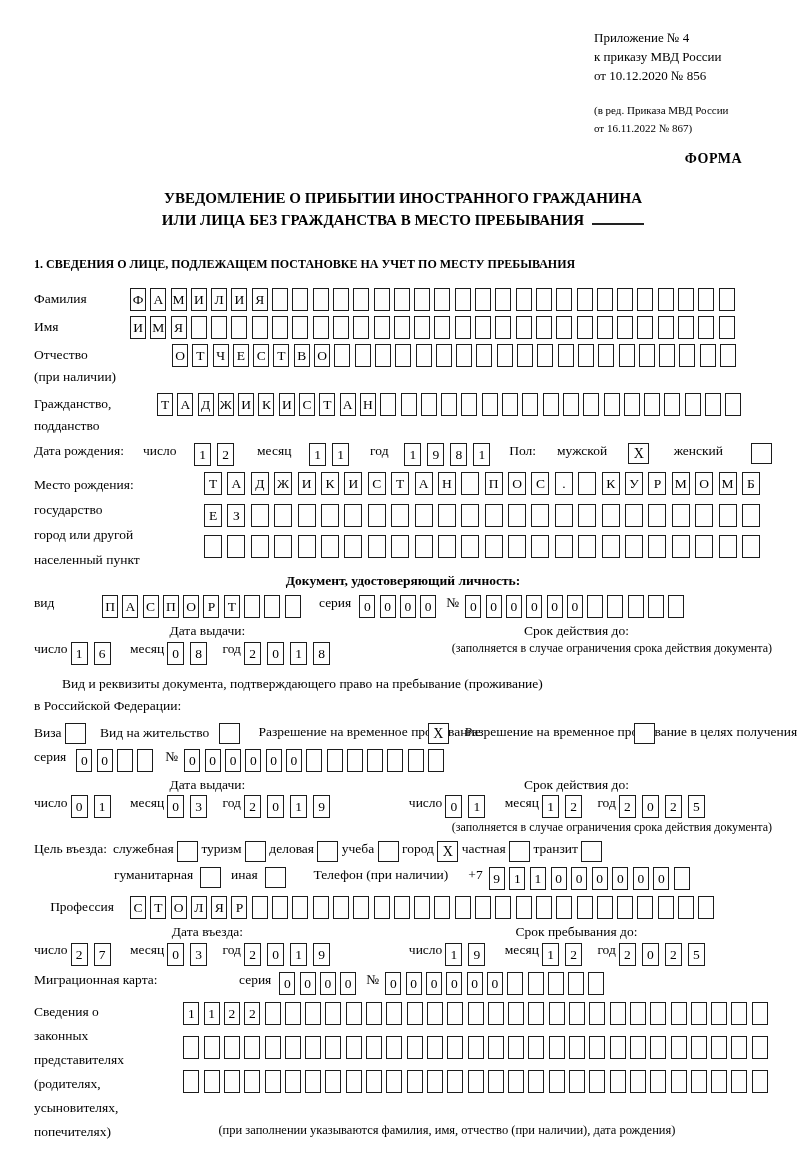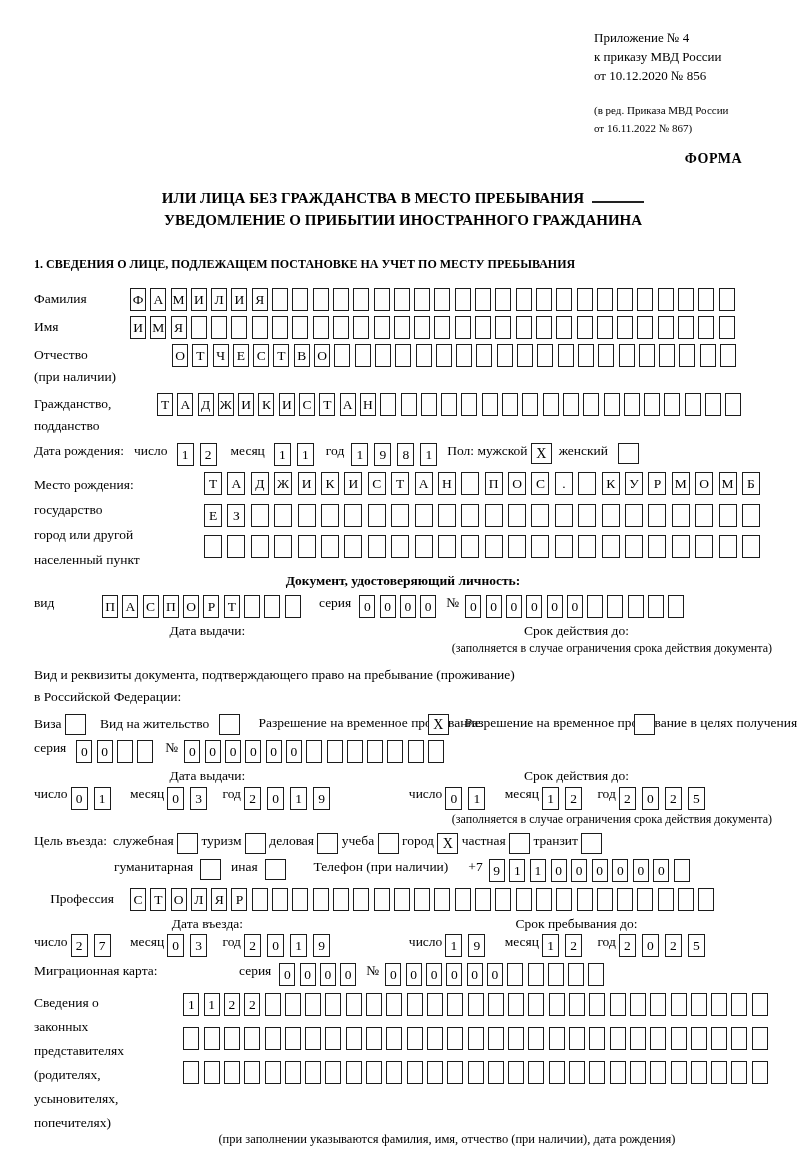--- a/index.html
+++ b/index.html
@@ -30,21 +30,21 @@
   .cb{
     display:inline-block; width:21px; height:21px; border:1.6px solid #1c1c1c;
     text-align:center; line-height:19px; font-size:14px; vertical-align:middle; background:#fff;
   }
   .row{ display:flex; align-items:flex-start; margin-bottom:5px; }
   .lblcol{ line-height:22px; }
   .nw{ white-space:nowrap; }
   
   .datecols{ display:flex; margin-top:4px; }
   .dhead{ text-align:center; margin-bottom:2px; }
-  .dt{ white-space:nowrap; }
+  .dt{ white-space:nowrap;justify-content:space-between; }
   .dt .dlbl{ margin-right:3px; }
   .small-note{ font-size:12px; text-align:right; margin-top:2px; }
   .mt2{margin-top:2px;} .mt6{margin-top:6px;} .mt8{margin-top:8px;}
   .opt-label{ display:inline-block; text-align:center; line-height:17px; vertical-align:top;}
   .boxrows .cells{ margin-bottom:8.5px; display:block; }
   .rep-note{ font-size:12.5px; margin-left:150px; margin-top:4px; }
   .ph-cells .cell{ margin-right:4.6px; }
 </style>
 </head>
 <body>
@@ -57,22 +57,22 @@
     <div>от 10.12.2020 № 856</div>
     <div class="sub">
       <div>(в ред. Приказа МВД России</div>
       <div>от 16.11.2022 № 867)</div>
     </div>
   </div>
 
   <div class="forma">ФОРМА</div>
 
   <div class="title">
+    <div>УВЕДОМЛЕНИЕ О ПРИБЫТИИ ИНОСТРАННОГО ГРАЖДАНИНА</div>
     <div><span>ИЛИ ЛИЦА БЕЗ ГРАЖДАНСТВА В МЕСТО ПРЕБЫВАНИЯ</span><span class="blank-line"></span></div>
-    <div>УВЕДОМЛЕНИЕ О ПРИБЫТИИ ИНОСТРАННОГО ГРАЖДАНИНА</div>
   </div>
 
   <div class="sec-head">1. СВЕДЕНИЯ О ЛИЦЕ, ПОДЛЕЖАЩЕМ ПОСТАНОВКЕ НА УЧЕТ ПО МЕСТУ ПРЕБЫВАНИЯ</div>
 
   <div class="row">
     <div class="lblcol" style="width:96px;">Фамилия</div>
     <div class="cells"><span class="cell">Ф</span><span class="cell">А</span><span class="cell">М</span><span class="cell">И</span><span class="cell">Л</span><span class="cell">И</span><span class="cell">Я</span><span class="cell"></span><span class="cell"></span><span class="cell"></span><span class="cell"></span><span class="cell"></span><span class="cell"></span><span class="cell"></span><span class="cell"></span><span class="cell"></span><span class="cell"></span><span class="cell"></span><span class="cell"></span><span class="cell"></span><span class="cell"></span><span class="cell"></span><span class="cell"></span><span class="cell"></span><span class="cell"></span><span class="cell"></span><span class="cell"></span><span class="cell"></span><span class="cell"></span><span class="cell"></span></div>
   </div>
 
   <div class="row">
@@ -132,28 +132,33 @@
     <span class="cells" style="margin-right:14px;"><span class="cell">П</span><span class="cell">А</span><span class="cell">С</span><span class="cell">П</span><span class="cell">О</span><span class="cell">Р</span><span class="cell">Т</span><span class="cell"></span><span class="cell"></span><span class="cell"></span></span>
     <span style="margin-right:8px;">серия</span>
     <span class="cells" style="margin-right:6px;"><span class="cell">0</span><span class="cell">0</span><span class="cell">0</span><span class="cell">0</span></span>
     <span style="margin-right:6px;">№</span>
     <span class="cells"><span class="cell">0</span><span class="cell">0</span><span class="cell">0</span><span class="cell">0</span><span class="cell">0</span><span class="cell">0</span><span class="cell"></span><span class="cell"></span><span class="cell"></span><span class="cell"></span><span class="cell"></span></span>
   </div>
 
   <div class="datecols">
     <div style="width:47%;">
       <div class="dhead">Дата выдачи:</div>
+      <div class="dt nw">
+        <span class="dlbl">число</span><span class="cells" style="margin-right:10px;"><span class="cell">1</span><span class="cell">6</span></span>
+        <span class="dlbl">месяц</span><span class="cells" style="margin-right:6px;"><span class="cell">0</span><span class="cell">8</span></span>
+        <span class="dlbl">год</span><span class="cells"><span class="cell">2</span><span class="cell">0</span><span class="cell">1</span><span class="cell">8</span></span>
+      </div>
     </div>
     <div style="flex:1;">
       <div class="dhead">Срок действия до:</div>
       <div class="small-note">(заполняется в случае ограничения срока действия документа)</div>
     </div>
   </div>
 
-  <div class="mt8" style="line-height:22px;">Вид и реквизиты документа, подтверждающего право на пребывание (проживание)</div>
+  <div class="mt8" style="line-height:22px;margin-left:28px;">Вид и реквизиты документа, подтверждающего право на пребывание (проживание)</div>
   <div style="line-height:22px;">в Российской Федерации:</div>
 
   <div class="row mt6">
     <span class="nw" style="margin-right:14px;">
       <span>Виза</span>
       <span class="cb"></span>
     </span>
     <span class="nw" style="margin-right:18px;">
       <span>Вид на жительство</span>&nbsp;&nbsp;
       <span class="cb"></span>
@@ -251,17 +256,17 @@
       <div>законных</div>
       <div>представителях</div>
       <div>(родителях,</div>
       <div>усыновителях,</div>
       <div>попечителях)</div>
     </div>
     <div class="boxrows" style="padding-top:2px;">
       <div class="cells" style="margin-bottom:11px;"><span class="cell">1</span><span class="cell">1</span><span class="cell">2</span><span class="cell">2</span><span class="cell"></span><span class="cell"></span><span class="cell"></span><span class="cell"></span><span class="cell"></span><span class="cell"></span><span class="cell"></span><span class="cell"></span><span class="cell"></span><span class="cell"></span><span class="cell"></span><span class="cell"></span><span class="cell"></span><span class="cell"></span><span class="cell"></span><span class="cell"></span><span class="cell"></span><span class="cell"></span><span class="cell"></span><span class="cell"></span><span class="cell"></span><span class="cell"></span><span class="cell"></span><span class="cell"></span><span class="cell"></span></div>
       <div class="cells" style="margin-bottom:11px;"><span class="cell"></span><span class="cell"></span><span class="cell"></span><span class="cell"></span><span class="cell"></span><span class="cell"></span><span class="cell"></span><span class="cell"></span><span class="cell"></span><span class="cell"></span><span class="cell"></span><span class="cell"></span><span class="cell"></span><span class="cell"></span><span class="cell"></span><span class="cell"></span><span class="cell"></span><span class="cell"></span><span class="cell"></span><span class="cell"></span><span class="cell"></span><span class="cell"></span><span class="cell"></span><span class="cell"></span><span class="cell"></span><span class="cell"></span><span class="cell"></span><span class="cell"></span><span class="cell"></span></div>
       <div class="cells"><span class="cell"></span><span class="cell"></span><span class="cell"></span><span class="cell"></span><span class="cell"></span><span class="cell"></span><span class="cell"></span><span class="cell"></span><span class="cell"></span><span class="cell"></span><span class="cell"></span><span class="cell"></span><span class="cell"></span><span class="cell"></span><span class="cell"></span><span class="cell"></span><span class="cell"></span><span class="cell"></span><span class="cell"></span><span class="cell"></span><span class="cell"></span><span class="cell"></span><span class="cell"></span><span class="cell"></span><span class="cell"></span><span class="cell"></span><span class="cell"></span><span class="cell"></span><span class="cell"></span></div>
-      <div class="rep-note" style="margin-left:35px; margin-top:48px;">(при заполнении указываются фамилия, имя, отчество (при наличии), дата рождения)</div>
+      <div class="rep-note" style="margin-left:35px; margin-top:30px;">(при заполнении указываются фамилия, имя, отчество (при наличии), дата рождения)</div>
     </div>
   </div>
 
 </div>
 
 </body></html>

